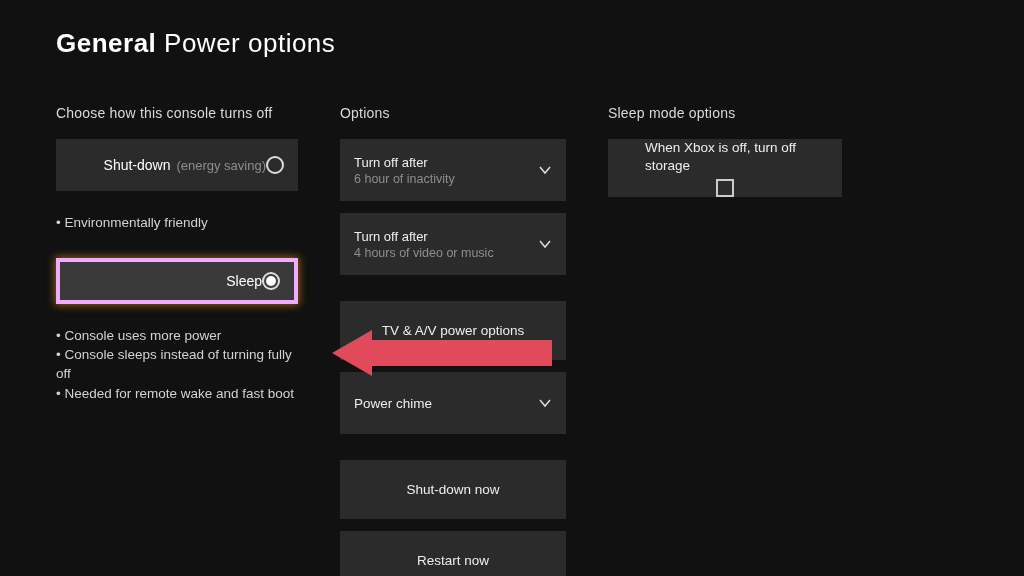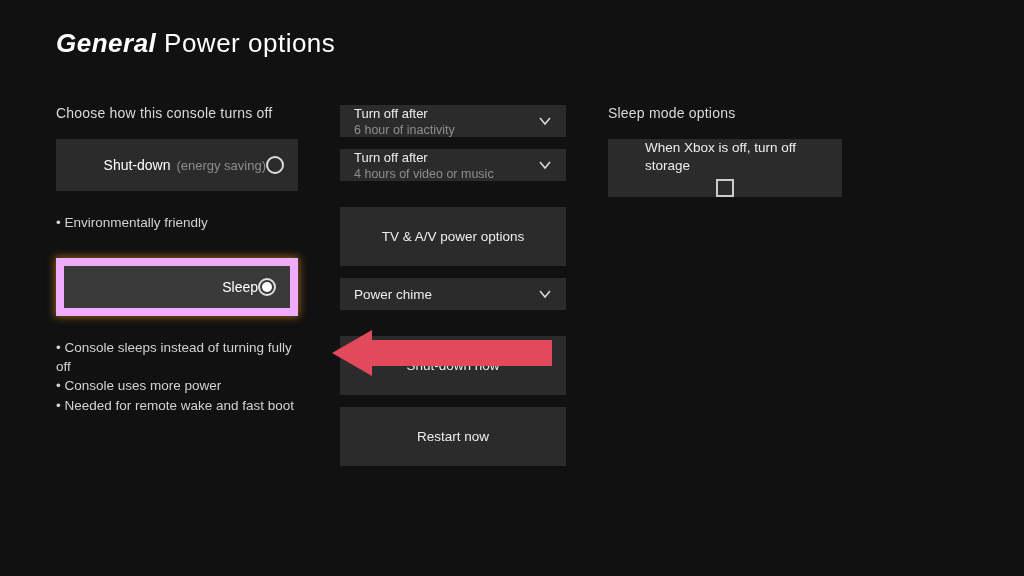--- a/index.html
+++ b/index.html
@@ -4,57 +4,57 @@
 <style>
   * { box-sizing: border-box; margin: 0; padding: 0; }
   html, body { width: 1024px; height: 576px; overflow: hidden; }
   body {
     background: #111;
     font-family: "Segoe UI", Arial, sans-serif;
     color: #fff;
     padding: 28px 56px 0 56px;
   }
   .title { font-size: 26px; font-weight: 400; letter-spacing: 0.5px; margin-bottom: 46px; }
-  .title .bold { font-weight: 700; font-style: italic; }
+  .title .bold { font-weight: 700; }
   .cols { display: flex; gap: 42px; margin-top: 20px; }
   .col { display: flex; flex-direction: column; }
   .col-1 { width: 242px; }
   .col-2 { width: 226px; }
   .col-3 { width: 234px; }
   .section-label { font-size: 14px; color: #d9d9d9; margin-bottom: 18px; letter-spacing: 0.2px; }
   .tile {
     background: #2b2b2b;
     display: flex;
     align-items: center;
     justify-content: flex-end;
     padding: 0 14px;
     font-size: 14px;
     color: #fff;
   }
   .radio-tile { height: 52px; margin-bottom: 22px; }
   .radio-tile.selected {
-    border: 8px solid #f0abfc;
+    border: 4px solid #f0abfc;
     box-shadow: 0 0 8px 1px rgba(255,160,30,0.55);
-    height: 58px;
+    height: 46px;
     background: #3a3a3a;
   }
   .radio-tile .sub { color: #8e8e8e; font-size: 13px; margin-left: 2px; }
   .radio-outer {
     width: 18px; height: 18px; border: 2px solid #ddd; border-radius: 50%;
     display: flex; align-items: center; justify-content: center; flex: none;
   }
   .radio-inner { width: 10px; height: 10px; border-radius: 50%; background: #fff; }
   .desc { font-size: 13.5px; line-height: 1.42; color: #d2d2d2; margin-bottom: 26px; }
   .desc div { padding-left: 0; }
   .dropdown, .row-item, .check-row {
     background: #2b2b2b; display: flex; align-items: center;
     justify-content: space-between; padding: 0 14px; margin-bottom: 12px;
     font-size: 14px;
   }
-  .dropdown { height: 32px; }
+  .dropdown { height: 62px; }
   .dropdown .stack { display: flex; flex-direction: column; }
   .dropdown .stack .top { font-size: 13px; color: #eee; }
   .dropdown .stack .bot { font-size: 12.5px; color: #8e8e8e; margin-top: 2px; }
   .dropdown.single .top { font-size: 13.5px; }
   .chev { flex: none; }
   .row-item { height: 59px; justify-content: center; }
   .row-item .label { font-size: 13.5px; color: #eee; }
   .check-row { height: 58px; flex-direction: column; }
   .check-row .label { font-size: 13.5px; color: #eee; line-height: 1.3; max-width: 160px; }
   .checkbox { width: 18px; height: 18px; border: 2px solid #ccc; flex: none; }
@@ -88,27 +88,28 @@
     </div>
 
     <div class="tile radio-tile selected">
       <span>Sleep</span>
       <span class="radio-outer">
           <span class="radio-inner"></span>
         </span>
     </div>
 
     <div class="desc">
+      <div>• Console uses more power</div>
       <div>• Console sleeps instead of turning fully off</div>
-      <div>• Console uses more power</div>
       <div>• Needed for remote wake and fast boot</div>
     </div>
   </div>
 
   <div class="col col-2">
+    <div class="section-label">Options</div>
 
     <div class="dropdown">
       <span class="stack">
         <span class="top">Turn off after</span>
         <span class="bot">6 hour of inactivity</span>
       </span>
       <svg class="chev" width="14" height="14" viewBox="0 0 14 14">
           <path d="M2 4l5 6 5-6" stroke="#ddd" stroke-width="1.5" fill="none"></path>
         </svg>
     </div>

